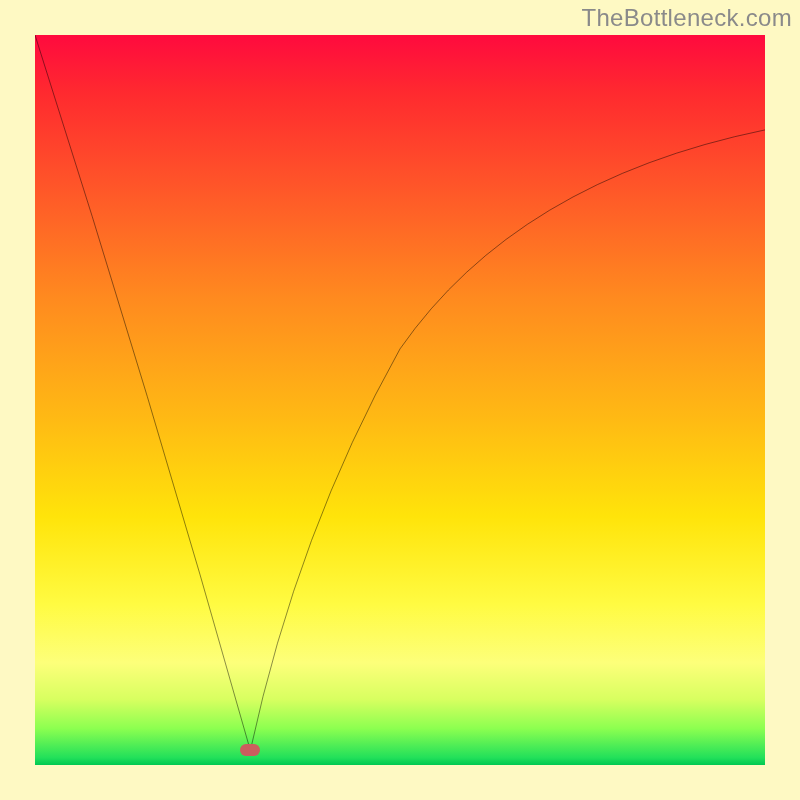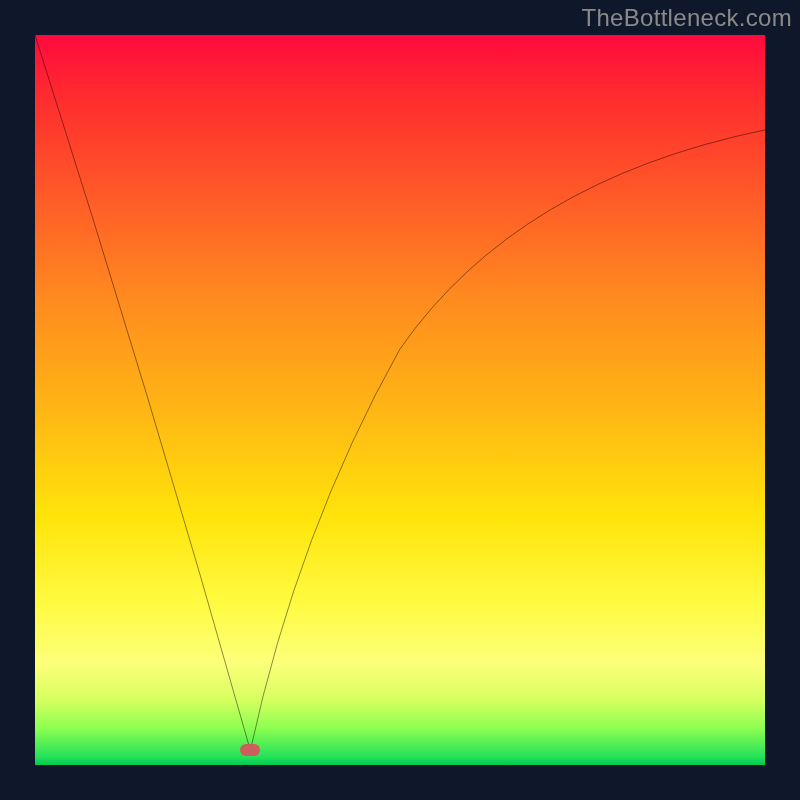--- a/index.html
+++ b/index.html
@@ -8,21 +8,21 @@
     width: 800px;
     height: 800px;
     overflow: hidden;
     background: #000;
     font-family: Arial, Helvetica, sans-serif;
   }
   .frame {
     position: relative;
     width: 800px;
     height: 800px;
-    background: #0f172a;
+    background: #fef9c3;
   }
   .plot-area {
     position: absolute;
     left: 35px;
     top: 35px;
     width: 730px;
     height: 730px;
     
     background: linear-gradient(
       to bottom,

